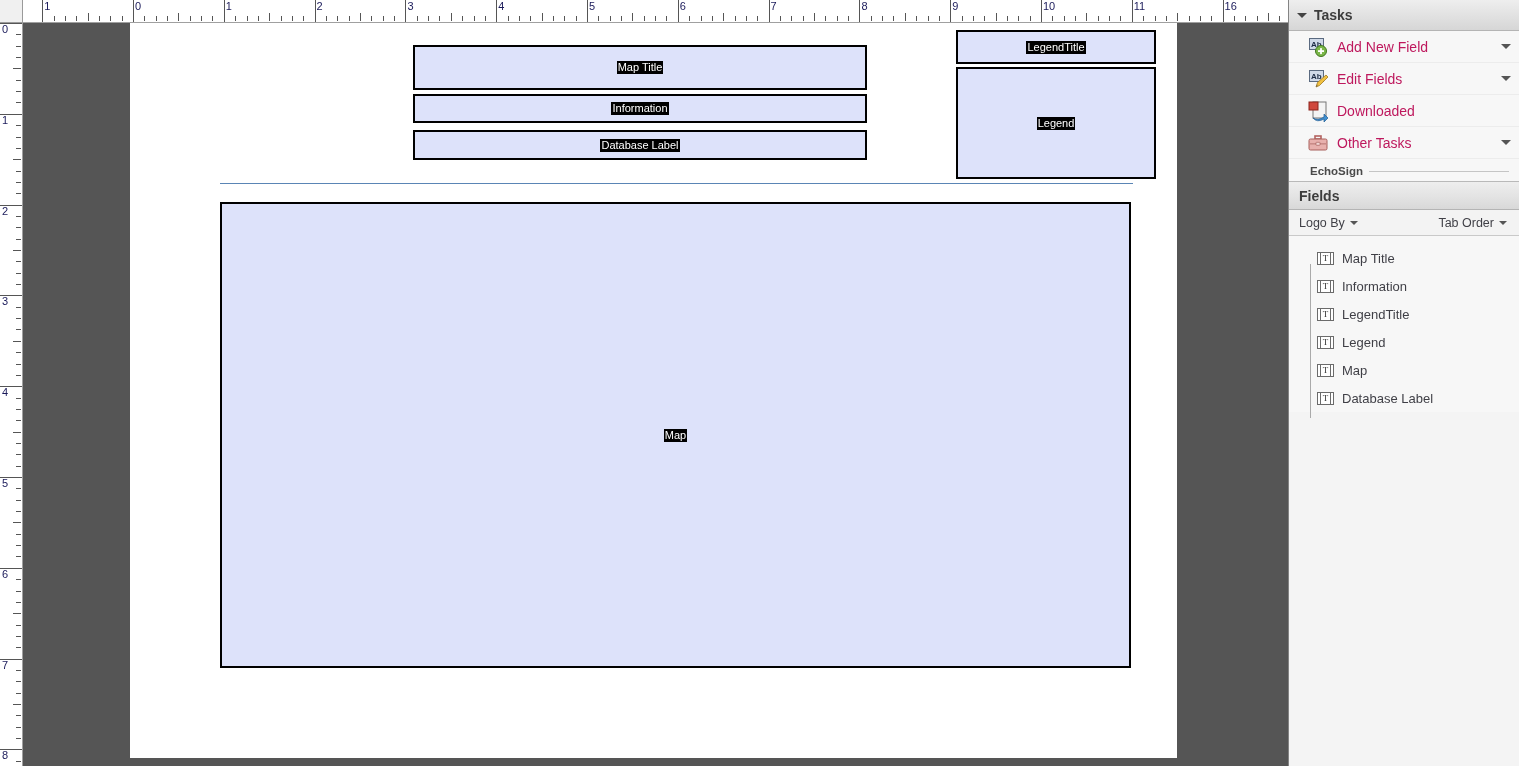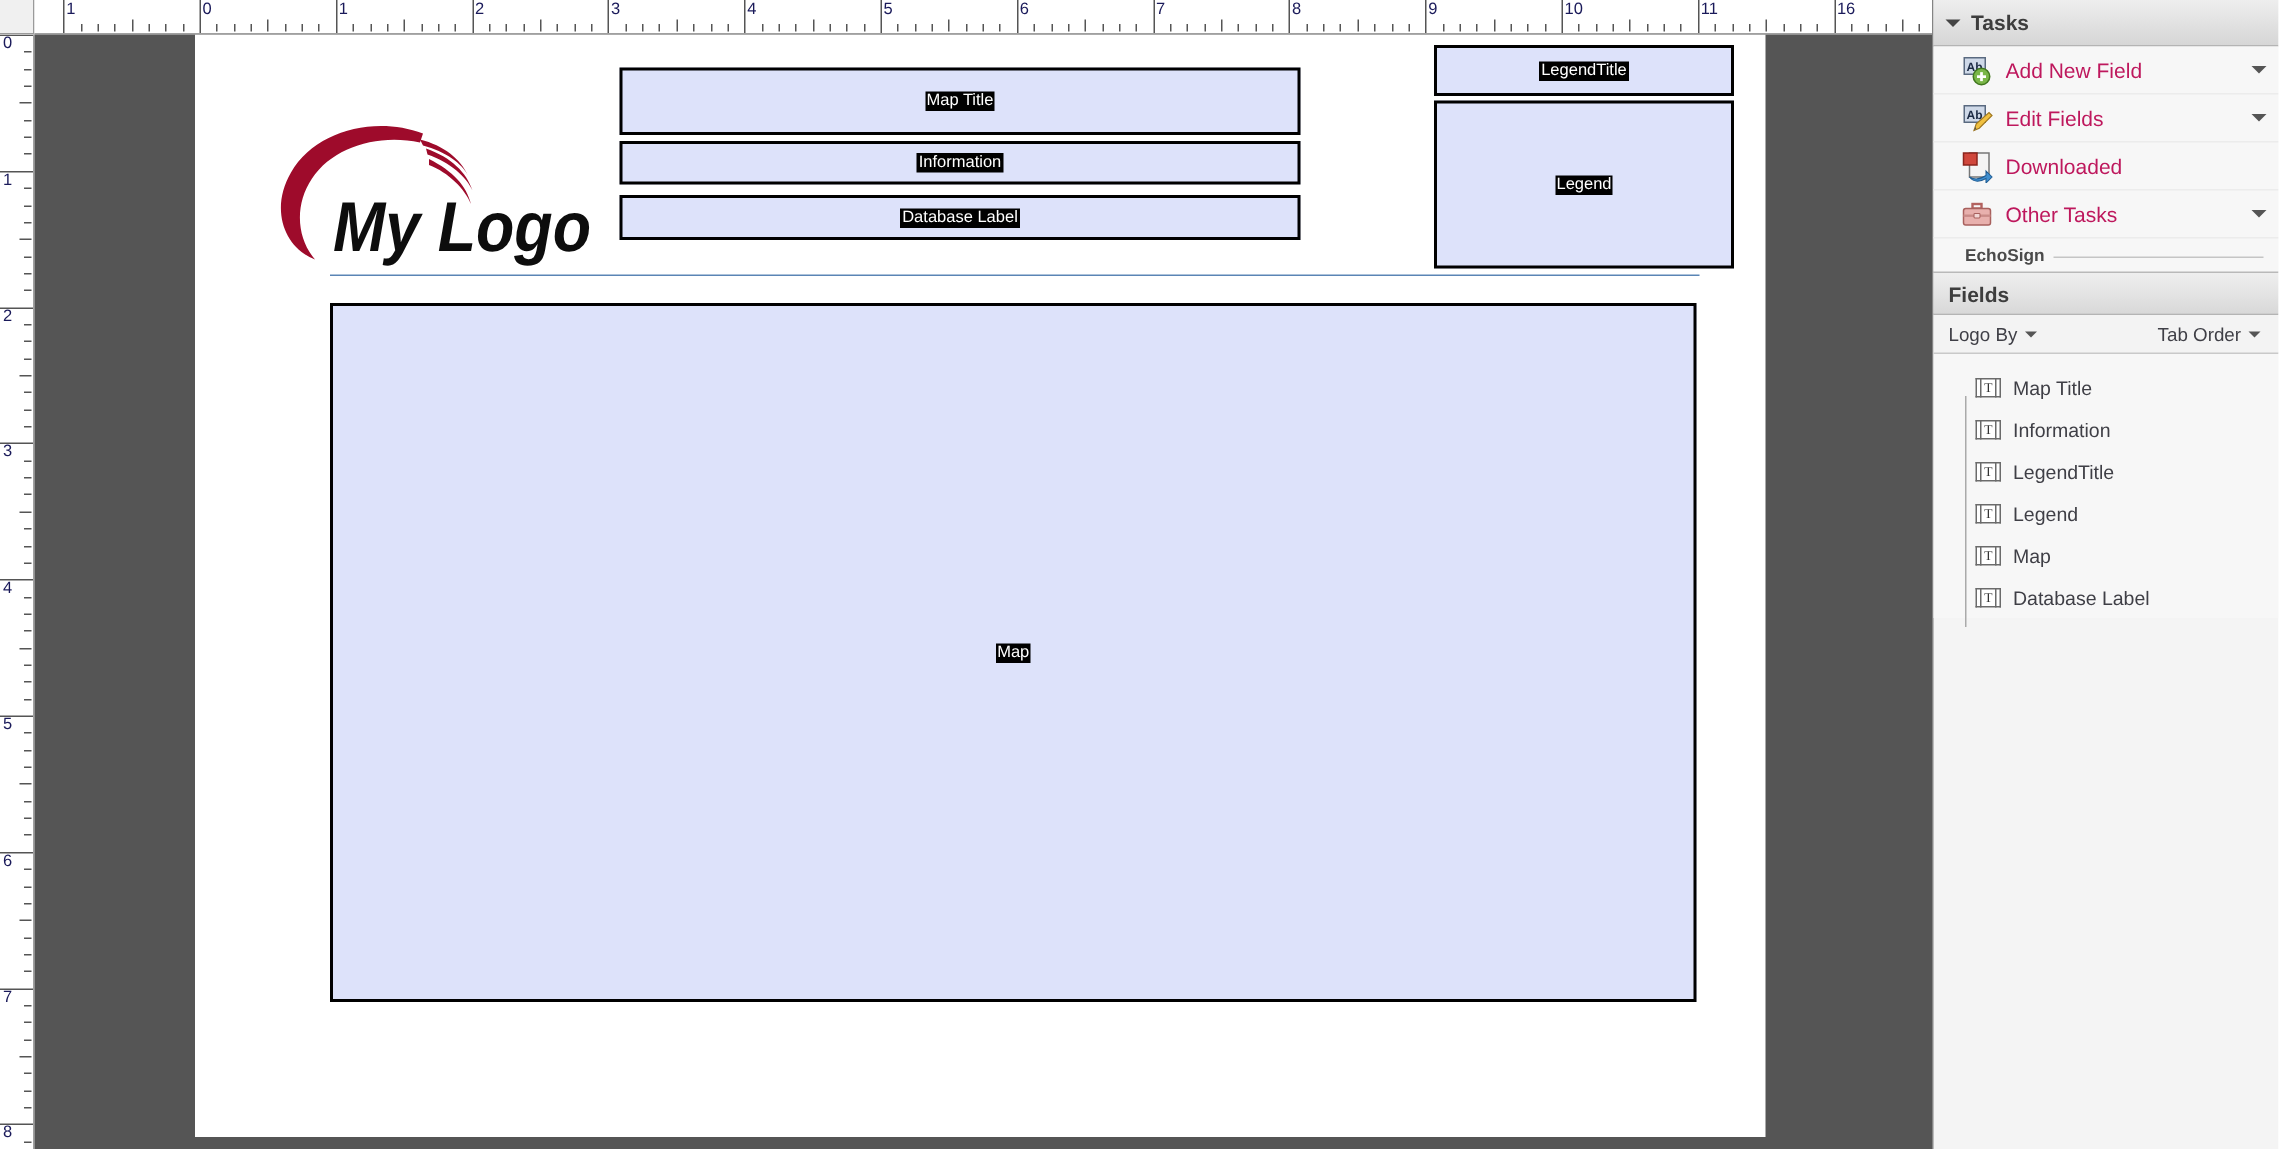--- a/index.html
+++ b/index.html
@@ -574,33 +574,20 @@
       <div class="tick tick-minor" style="top: 703.7px;"></div>
       <div class="tick tick-minor" style="top: 715.05px;"></div>
       <div class="tick tick-major" style="top: 726.4px;"></div>
       <div class="lbl" style="top: 727.4px;">8</div>
       <div class="tick tick-minor" style="top: 737.75px;"></div>
     </div>
 
   <div class="canvas">
     <div class="page">
 
-      <div class="logo">
-        <svg width="215" height="100" viewBox="0 0 215 100" xmlns="http://www.w3.org/2000/svg">
-          <g fill="#9e0b2b">
-            <path d="M98 8 C66 -4 26 6 10 34 C-4 58 5 84 26 92 C14 78 12 56 24 38 C38 17 68 8 96 14 Z"></path>
-            <path d="M96 12 C112 16 123 25 128 36 C124 28 113 20 98 16 Z"></path>
-            <path d="M100 18 C117 24 127 34 131 46 C127 37 116 27 101 22 Z"></path>
-            <path d="M102 25 C118 33 127 43 130 55 C126 45 115 34 102 29 Z"></path>
-          </g>
-          <g fill="#0d0d0d" font-family="Liberation Sans, sans-serif" font-weight="bold" font-style="italic" font-size="47">
-            <text x="38" y="86" textLength="172" lengthAdjust="spacingAndGlyphs">My Logo</text>
-          </g>
-        </svg>
-      </div>
 
       <div class="field" id="f-maptitle">
         <span class="fname">Map Title</span>
       </div>
       <div class="field" id="f-info">
         <span class="fname">Information</span>
       </div>
       <div class="field" id="f-dblabel">
         <span class="fname">Database Label</span>
       </div>

